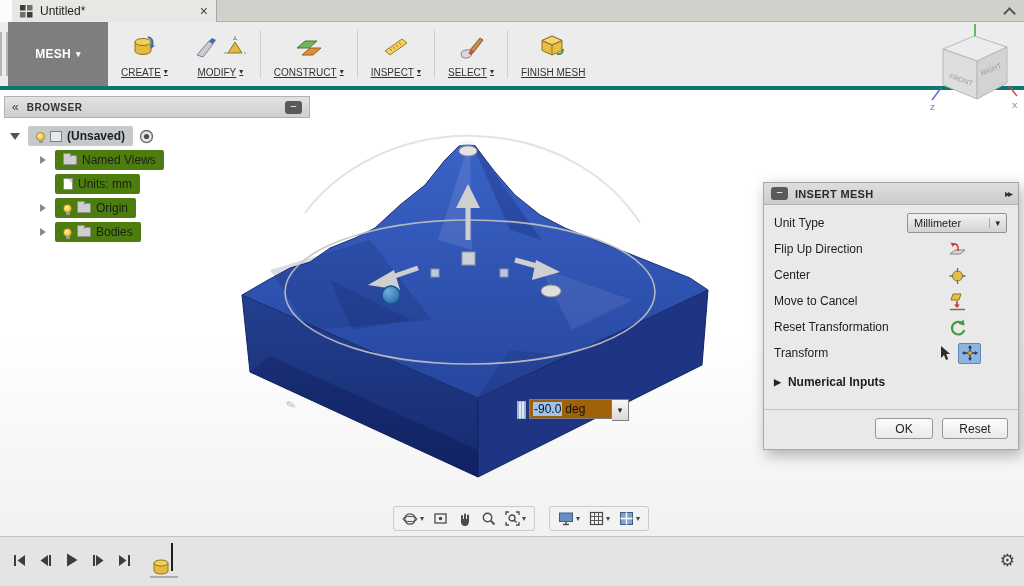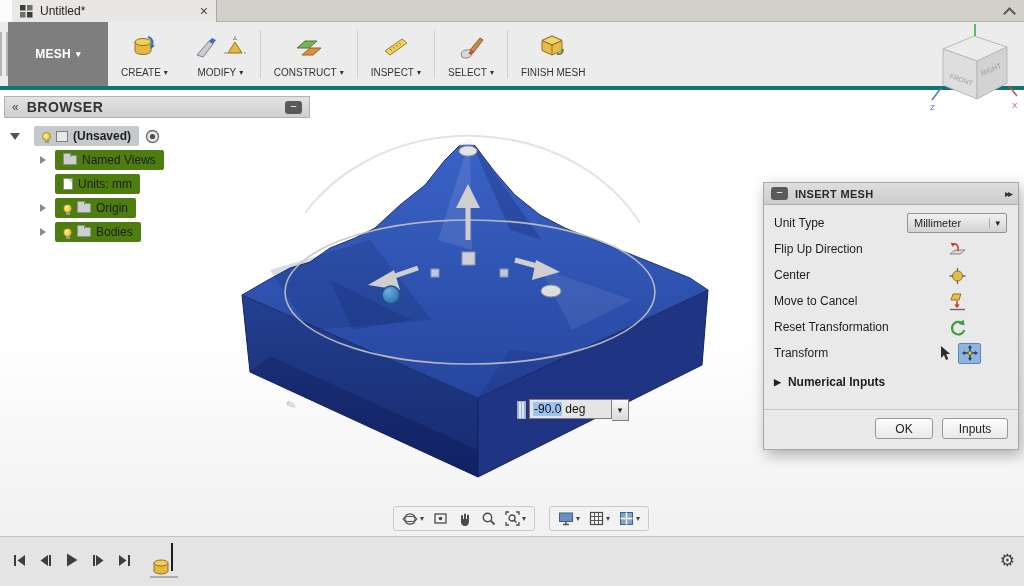--- a/index.html
+++ b/index.html
@@ -15,29 +15,29 @@
   .ribbon-chevron { position:absolute; right:10px; top:9px; width:9px; height:9px; border-left:2px solid #555; border-top:2px solid #555; transform:rotate(45deg); }
 
   
   .toolbar { position:absolute; top:22px; left:0; right:0; height:68px; background:#ececec; border-bottom:4px solid #0f766e; display:flex; align-items:stretch; }
   .grip { width:8px; margin:10px 0; border-left:2px solid #b5b5b5; border-right:2px solid #b5b5b5; }
   .mesh-btn { width:100px; background:#7e7e7e; color:#fff; display:flex; align-items:center; justify-content:center; gap:5px;
               font-size:12px; font-weight:bold; letter-spacing:.3px; }
   .mesh-btn .dd { font-size:9px; color:#fff; }
   .tb-item { display:flex; flex-direction:column; align-items:center; justify-content:flex-end; padding:6px 13px 8px; gap:4px; }
   .tb-icons { height:32px; display:flex; align-items:center; gap:5px; }
-  .tb-label { font-size:10px; color:#333; display:flex; align-items:center; gap:3px; white-space:nowrap; }
+  .tb-label { font-size:10px; color:#333; display:flex; gap:3px; white-space:nowrap;text-decoration:underline; }
   .tb-label .dd { font-size:8px; color:#333; }
   .tb-divider { width:1px; background:#cfcfcf; margin:8px 0; }
 
   
   .browser-header { position:absolute; left:4px; top:96px; width:306px; height:22px;
       background:linear-gradient(#e2e2e2,#cfcfcf); border:1px solid #b2b2b2; display:flex; align-items:center; padding:0 7px; gap:8px; }
   .browser-header .coll { color:#444; font-size:12px; line-height:12px; }
-  .browser-header .btitle { flex:1; font-size:14px; font-weight:bold; color:#333; letter-spacing:.5px; }
+  .browser-header .btitle { flex:1; font-size:10px; font-weight:bold; color:#333; letter-spacing:.5px; }
   .mini-btn { width:17px; height:13px; background:#5a5a5a; border-radius:3px; color:#fff; font-size:11px; line-height:11px; text-align:center; }
   .tree { position:absolute; left:4px; top:124px; width:300px; }
   .tree-row { position:relative; height:24px; display:flex; align-items:center; }
   .tri-open { width:0; height:0; border-left:5px solid transparent; border-right:5px solid transparent; border-top:7px solid #555; margin-left:6px; margin-right:8px; }
   .tri-closed { width:0; height:0; border-top:4px solid transparent; border-bottom:4px solid transparent; border-left:6px solid #8a8a8a; margin-right:9px; }
   .pill { height:20px; display:flex; align-items:center; gap:5px; background:#4d7c0f; border-radius:2px; padding:0 8px; font-size:12px; color:#1e1e1e; }
   .pill.root { background:#c6c9cc; font-weight:bold; }
   .bulb { width:9px; height:9px; border-radius:50%; background:radial-gradient(circle at 35% 35%, #fff3a0, #f0c430 70%); border:1px solid #a98a1e; position:relative; }
   .bulb:after { content:""; position:absolute; left:2px; bottom:-3px; width:4px; height:3px; background:#9a9a9a; }
   .folder { width:14px; height:10px; background:#cfcfcf; border:1px solid #8f8f8f; position:relative; border-radius:1px; }
@@ -48,21 +48,21 @@
   .eye-wrap { margin-left:6px; display:flex; align-items:center; }
 
   
   .canvas-bg { position:absolute; left:0; top:90px; right:0; height:446px; background:linear-gradient(#ffffff 55%, #f1f1f1); }
   .mesh-svg { position:absolute; left:210px; top:118px; }
   .pencil-glyph { position:absolute; left:286px; top:398px; color:#b8b8b8; font-size:12px; transform:rotate(-15deg); }
 
   .angle-wrap { position:absolute; left:517px; top:399px; height:22px; display:flex; align-items:center; gap:3px; }
   .drag-grip { width:9px; height:18px; background:#dfe8f2; border:1px solid #9fb4ca;
       background-image:repeating-linear-gradient(90deg,#9fb4ca 0 1px, transparent 1px 3px); }
-  .angle-field { width:83px; height:20px; background:#e5e5e5; border:1px solid #7d7d7d; display:flex; align-items:center; padding:0 3px; font-size:12px; color:#111; }
+  .angle-field { width:83px; height:20px; background:#a16207; border:1px solid #7d7d7d; display:flex; align-items:center; padding:0 3px; font-size:12px; color:#111; }
   .angle-field .sel { background:#9ec3ef; padding:0 1px; }
   .angle-field .unit { margin-left:3px; }
   .angle-dd { width:17px; height:22px; background:linear-gradient(#f7f7f7,#d9d9d9); border:1px solid #7d7d7d; border-left:none;
       display:flex; align-items:center; justify-content:center; font-size:9px; color:#222; }
 
   .viewcube { position:absolute; left:928px; top:20px; }
 
   
   .dialog { position:absolute; left:763px; top:182px; width:256px; background:#e9e9e9; border:1px solid #a8a8a8;
             box-shadow:3px 5px 14px rgba(0,0,0,.3); font-size:12px; color:#1d1d1d; }
@@ -290,21 +290,21 @@
 
   <div class="browser-header">
     <span class="coll">«</span>
     <span class="btitle">BROWSER</span>
     <span class="mini-btn">−</span>
   </div>
 
   <div class="tree">
     <div class="tree-row">
       <span class="tri-open"></span>
-      <span class="pill root" style="margin-left:6px;">
+      <span class="pill root" style="">
         <span class="bulb"></span>
         <span class="doc-ic"></span>
         <span>(Unsaved)</span>
       </span>
       <span class="eye-wrap">
         <svg width="15" height="15" viewBox="0 0 15 15">
           <circle cx="7.5" cy="7.5" r="6" fill="#e6e6e6" stroke="#6e6e6e" stroke-width="1.4"></circle>
           <circle cx="7.5" cy="7.5" r="2.6" fill="#4f4f4f"></circle>
         </svg>
       </span>
@@ -437,21 +437,21 @@
         </div>
       </div>
 
       <div class="num-row">
         <span class="tri">▶</span>
         <span>Numerical Inputs</span>
       </div>
 
       <div class="dlg-footer">
         <div class="btn ok">OK</div>
-        <div class="btn cancel">Inputs</div>
+        <div class="btn cancel">Reset</div>
       </div>
     </div>
   </div>
 
   <div class="navbar">
     <div class="nav-group">
       <div class="nav-item">
         <svg width="16" height="16" viewBox="0 0 16 16">
           <circle cx="8" cy="8" r="5.2" fill="none" stroke="#4a4a4a" stroke-width="1.3"></circle>
           <ellipse cx="8" cy="8" rx="7" ry="2.6" fill="none" stroke="#4a4a4a" stroke-width="1"></ellipse>

